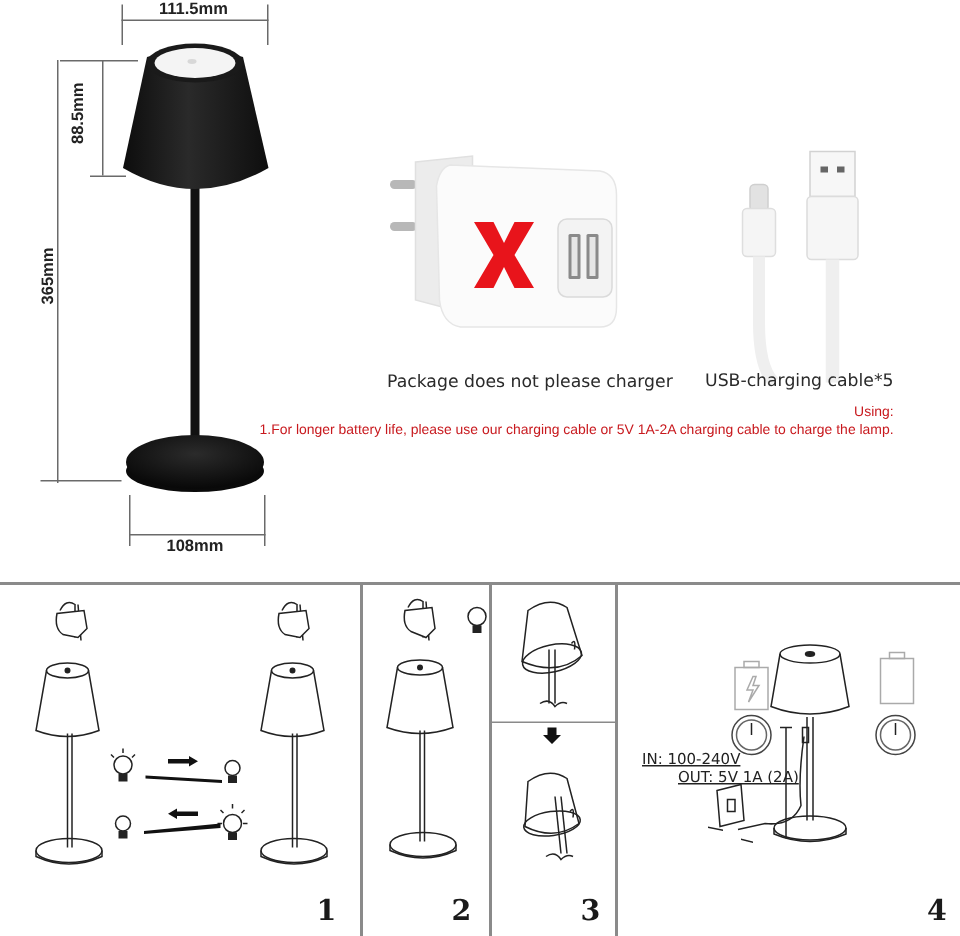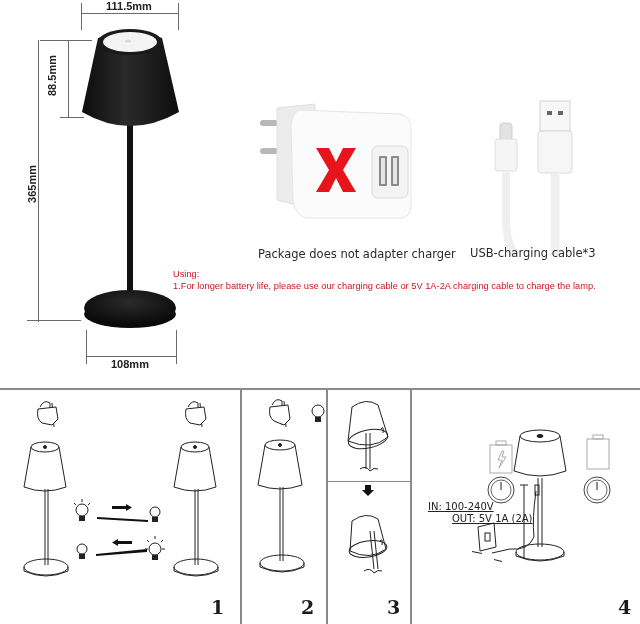--- a/index.html
+++ b/index.html
@@ -1,18 +1,18 @@
 <!DOCTYPE html>
 <html><head>
 <meta charset="utf-8">
 <style>
   * { box-sizing: border-box; margin: 0; padding: 0; }
   html, body { width: 640px; height: 624px; background: #ffffff; overflow: hidden; }
   body { position: relative; font-family: "Liberation Sans", sans-serif; color: #222; }
-  .abs { position: absolute; }
+  .abs { position: absolute; text-align: right; }
   .dim-label { font-family: "Liberation Sans", sans-serif; font-weight: bold; font-size: 11px; color: #222; }
   .dim-line { position: absolute; background: #6a6a6a; }
   .note { font-family: "Liberation Sans", sans-serif; font-size: 9.3px; color: #c8191e; line-height: 12px; white-space: nowrap; }
   .caption { font-family: "DejaVu Sans", sans-serif; font-size: 11.5px; color: #2a2a2a; white-space: nowrap; }
   .panel-num { font-family: "DejaVu Serif", serif; font-weight: bold; font-size: 19px; color: #1a1a1a; }
   .divider-h { position: absolute; height: 2px; background: #8a8a8a; }
   .divider-v { position: absolute; width: 2px; background: #8a8a8a; }
   svg { position: absolute; overflow: visible; }
   .spec { font-family: "DejaVu Sans", sans-serif; font-size: 10px; color: #222; white-space: nowrap; line-height: 12px; text-decoration: underline; }
 </style>
@@ -79,37 +79,37 @@
     <rect x="124" y="56" width="8" height="30" rx="1" fill="#8a8a8a"></rect>
     <rect x="136" y="56" width="8" height="30" rx="1" fill="#8a8a8a"></rect>
     <rect x="126" y="58" width="4" height="26" fill="#e6e6e6"></rect>
     <rect x="138" y="58" width="4" height="26" fill="#e6e6e6"></rect>
   </svg>
   <div class="abs" style="left:316px;top:148px;width:40px;height:44px;">
     <svg width="40" height="44" style="left:0;top:0;">
       <path d="M0 0 L13 0 L20 14 L27 0 L40 0 L27 22 L40 44 L27 44 L20 30 L13 44 L0 44 L13 22 Z" fill="#e8141b"></path>
     </svg>
   </div>
-  <div class="abs caption" style="left:258px;top:247px;">Package does not adapter charger</div>
+  <div class="abs caption" style="left:258px;top:247px;">Package does not please charger</div>
 </div>
 
 <div>
   <svg width="120" height="160" style="left:480px;top:95px;">
 
     <rect x="20" y="28" width="12" height="18" rx="3" fill="#e2e2e2" stroke="#cfcfcf"></rect>
     <rect x="15" y="44" width="22" height="32" rx="3" fill="#f5f5f5" stroke="#dedede"></rect>
     <path d="M26 76 L26 120 Q26 150 36 160" stroke="#efefef" stroke-width="8" fill="none"></path>
 
     <rect x="60" y="6" width="30" height="30" fill="#f7f7f7" stroke="#d2d2d2"></rect>
     <rect x="67" y="16" width="5" height="4" fill="#666"></rect>
     <rect x="78" y="16" width="5" height="4" fill="#666"></rect>
     <rect x="58" y="36" width="34" height="42" rx="3" fill="#f6f6f6" stroke="#dcdcdc"></rect>
     <path d="M75 78 L75 160" stroke="#efefef" stroke-width="9" fill="none"></path>
   </svg>
-  <div class="abs caption" style="left:470px;top:246px;">USB-charging cable*3</div>
+  <div class="abs caption" style="left:470px;top:246px;">USB-charging cable*5</div>
 </div>
 
 <div class="abs" style="left:173px;top:268px;">
   <div class="note">Using:</div>
   <div class="note">1.For longer battery life, please use our charging cable or 5V 1A-2A charging cable to charge the lamp.</div>
 </div>
 
 <div class="divider-h" style="left:0;top:388px;width:640px;"></div>
 <div class="divider-v" style="left:240px;top:389px;height:235px;"></div>
 <div class="divider-v" style="left:326px;top:389px;height:235px;"></div>

